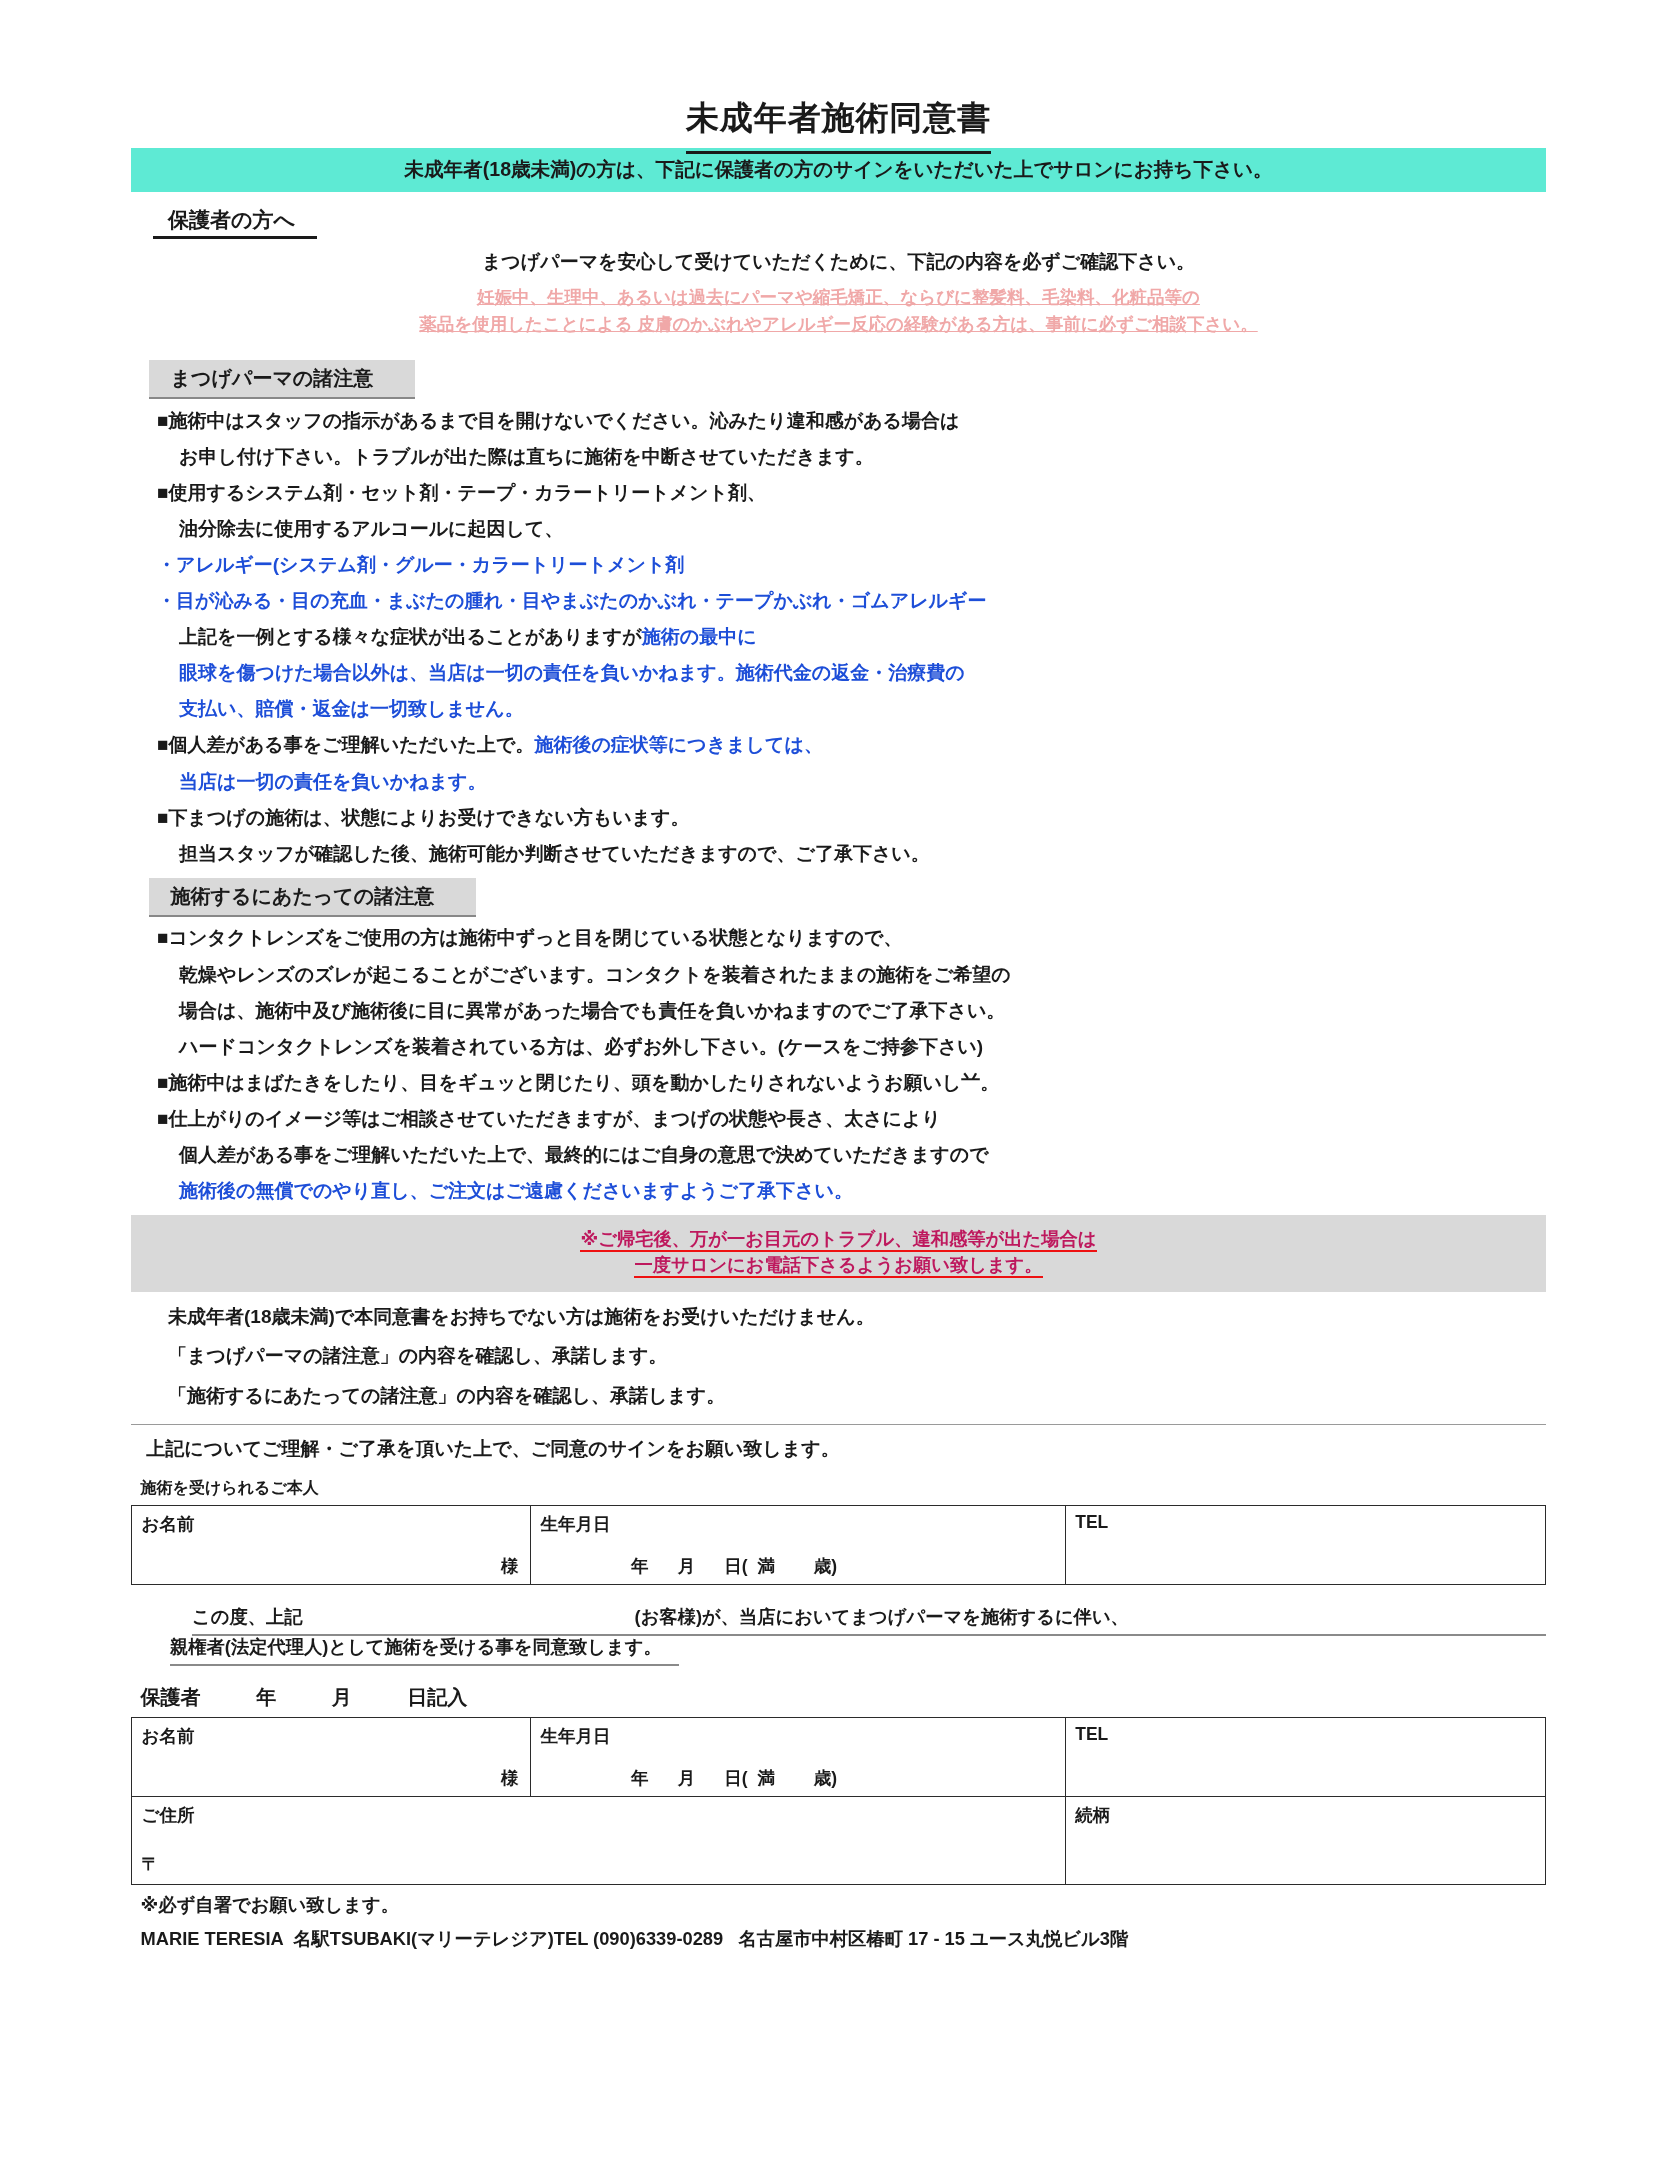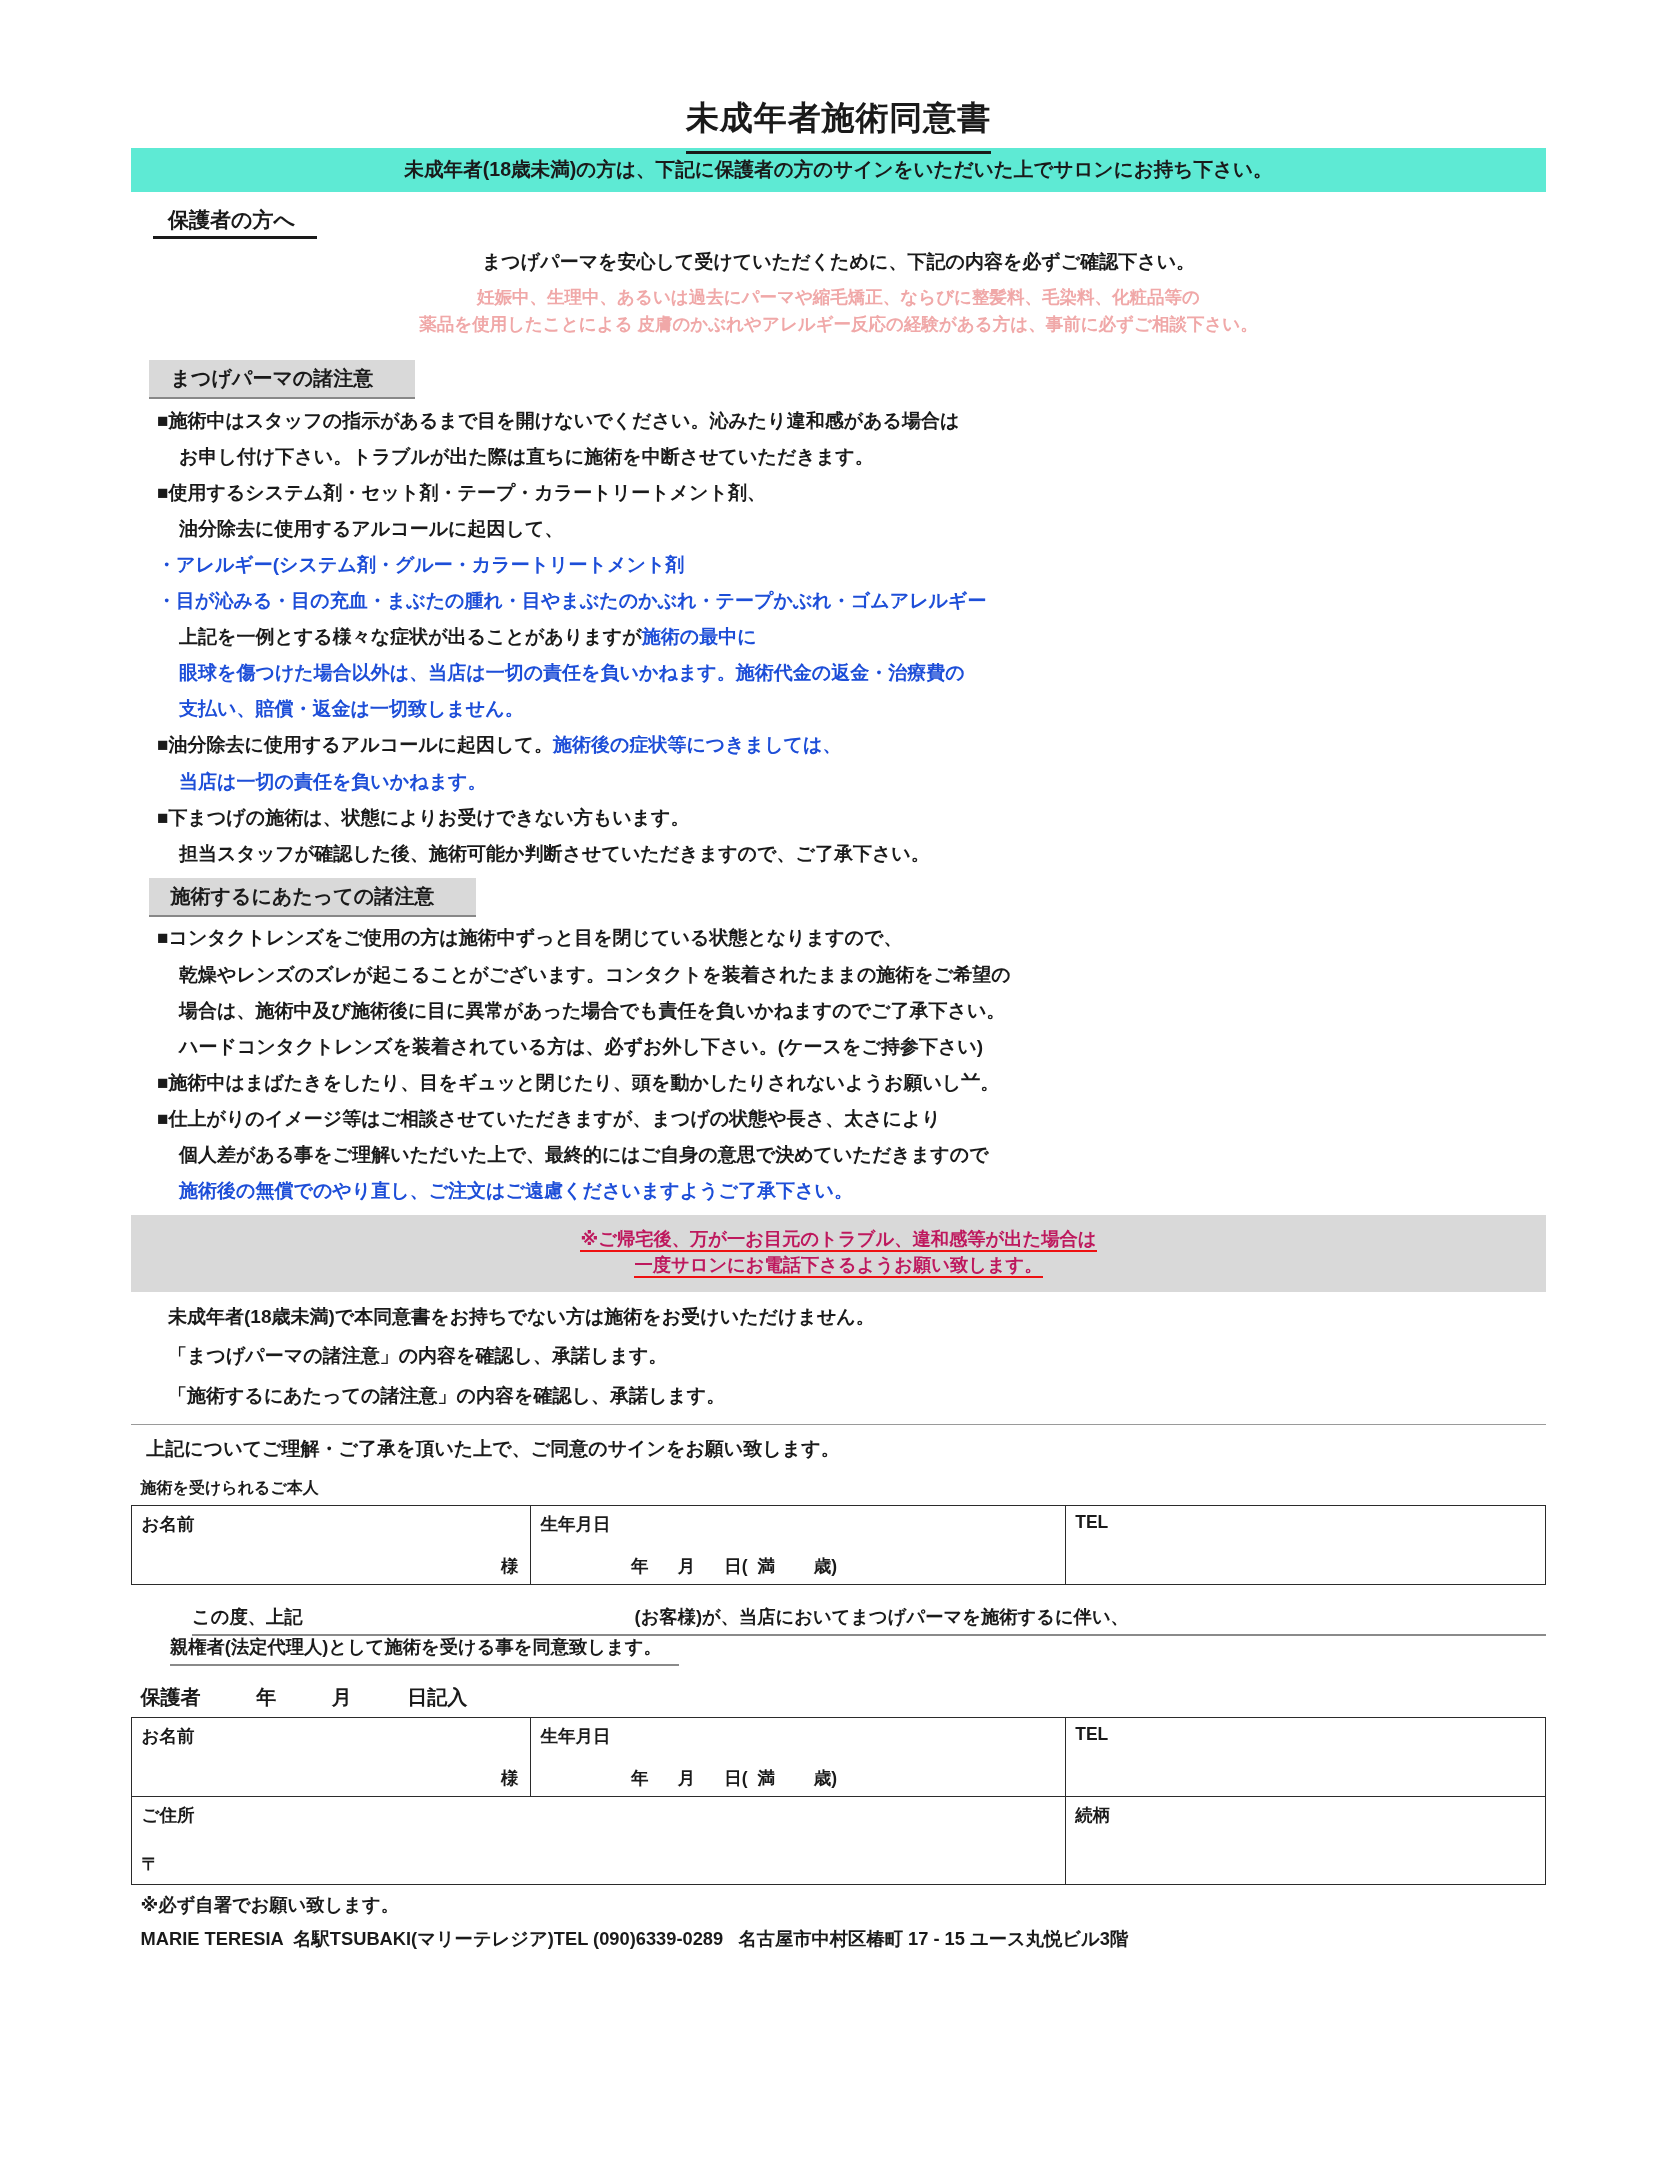--- a/index.html
+++ b/index.html
@@ -60,20 +60,21 @@
     margin: 0 0 9.6px 0;
     line-height: 1.3;
   }
   .intro-red {
     font-size: 17.5px;
     font-weight: bold;
     text-align: center;
     color: #f0a8a8;
     line-height: 1.45;
     margin: 0 0 1.7px 0;
+    text-decoration: underline;
   }
   .intro-red-block { margin-bottom: 23px; }
   
   .sec-chip {
     display: inline-block;
     background: #d9d9d9;
     font-size: 20px;
     font-weight: bold;
     padding: 6.1px 42px 7px 22px;
     margin: 0 0 9.6px 17.5px;
@@ -214,21 +215,21 @@
     <div class="ln">■使用するシステム剤・セット剤・テープ・カラートリートメント剤、</div>
     <div class="ln ind">油分除去に使用するアルコールに起因して、</div>
     <div class="ln red">・アレルギー(システム剤・グルー・カラートリートメント剤</div>
     <div class="ln red">・目が沁みる・目の充血・まぶたの腫れ・目やまぶたのかぶれ・テープかぶれ・ゴムアレルギー</div>
 
     <div class="ln ind"><span class="blk">上記を一例とする様々な症状が出ることがありますが</span><span class="red">施術の最中に</span></div>
 
     <div class="ln ind red">眼球を傷つけた場合以外は、当店は一切の責任を負いかねます。施術代金の返金・治療費の</div>
     <div class="ln ind red">支払い、賠償・返金は一切致しません。</div>
 
-    <div class="ln"><span class="blk">■油分除去に使用するアルコールに起因して。</span><span class="red">施術後の症状等につきましては、</span></div>
+    <div class="ln"><span class="blk">■個人差がある事をご理解いただいた上で。</span><span class="red">施術後の症状等につきましては、</span></div>
 
     <div class="ln ind red">当店は一切の責任を負いかねます。</div>
     <div class="ln">■下まつげの施術は、状態によりお受けできない方もいます。</div>
     <div class="ln ind">担当スタッフが確認した後、施術可能か判断させていただきますので、ご了承下さい。</div>
   </div>
 
   <div>
     <div class="sec-chip">施術するにあたっての諸注意</div>
 
     <div class="ln">■コンタクトレンズをご使用の方は施術中ずっと目を閉じている状態となりますので、</div>

